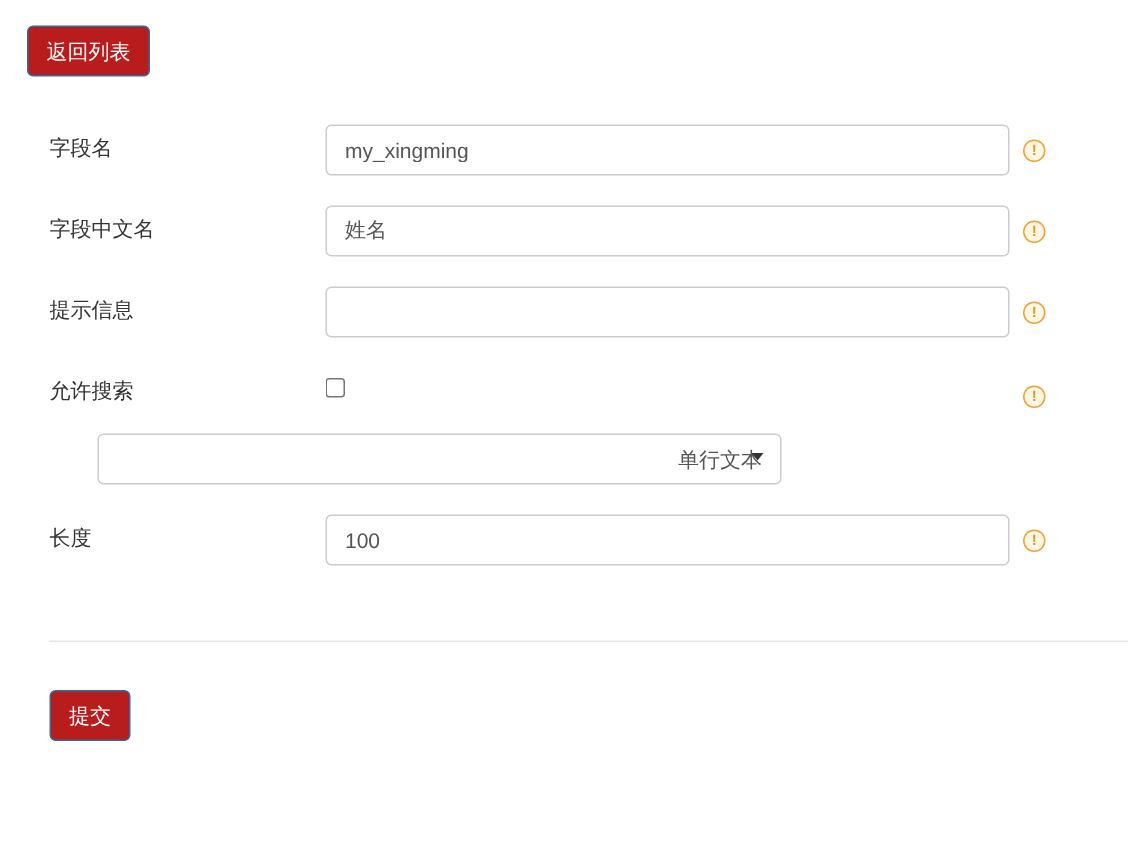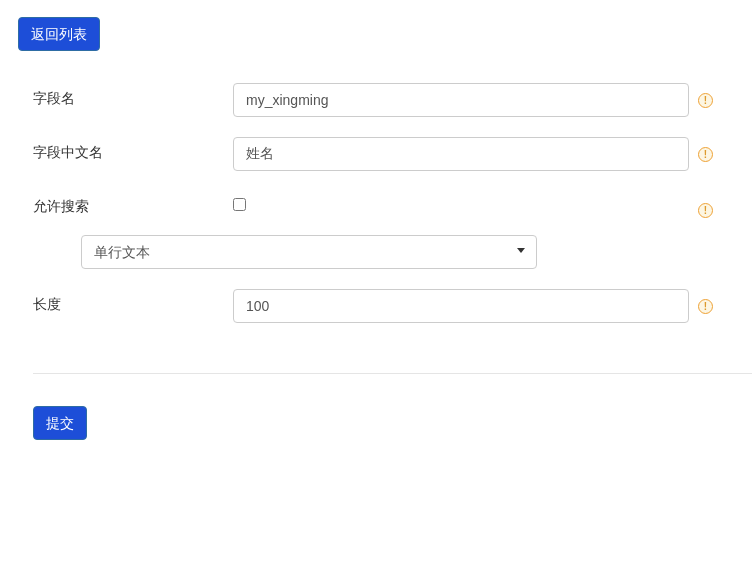--- a/index.html
+++ b/index.html
@@ -14,58 +14,59 @@
     display: inline-block;
     padding: 6px 12px;
     font-size: 14px;
     line-height: 20px;
     border-radius: 4px;
     cursor: pointer;
     border: 1px solid transparent;
   }
   .btn-primary {
     color: #fff;
-    background: #1d4ed8;
+    background: #b91c1c;
     border-color: #2e6da4;
   }
   .back-btn { margin: 17px 0 0 18px; }
   .form { margin-top: 32px; }
   .form-row {
     display: flex;
     margin: 0 0 20px 33px;
   }
   .control-label {
     width: 152px;
     text-align: left;
     padding-top: 7px;
     line-height: 17px;
     color: #333;
   }
   .control {
     position: relative;
-    margin-left: 48px;
+    margin-left: 32px;
     width: 456px;
   }
   .checkbox-row .control { min-height: 24px; }
   .form-control {
     display: block;
     width: 100%;
     height: 34px;
     padding: 6px 12px;
     font-size: 14px;
     font-family: "Liberation Sans", "DejaVu Sans", sans-serif;
     line-height: 20px;
     color: #555;
     background: #fff;
     border: 1px solid #ccc;
     border-radius: 4px;
   }
   select.form-control {
     -webkit-appearance: none;
     appearance: none;
+    text-align: right;
   }
   .caret-icon {
     position: absolute;
     right: 12px;
     top: 13px;
     width: 0; height: 0;
     border-left: 4px solid transparent;
     border-right: 4px solid transparent;
     border-top: 5px solid #333;
     pointer-events: none;
@@ -115,20 +116,27 @@
   </div>
 
   <div class="form-row">
     <label class="control-label">字段中文名</label>
     <div class="control">
       <input type="text" class="form-control" value="姓名" style="">
       <span class="feedback"></span>
     </div>
   </div>
 
+  <div class="form-row">
+    <label class="control-label">提示信息</label>
+    <div class="control">
+      <input type="text" class="form-control" value="" style="">
+      <span class="feedback"></span>
+    </div>
+  </div>
 
   <div class="form-row checkbox-row">
     <label class="control-label">允许搜索</label>
     <div class="control">
       <input type="checkbox" class="checkbox" style="">
       <span class="feedback"></span>
     </div>
   </div>
 
   <div class="form-row">

